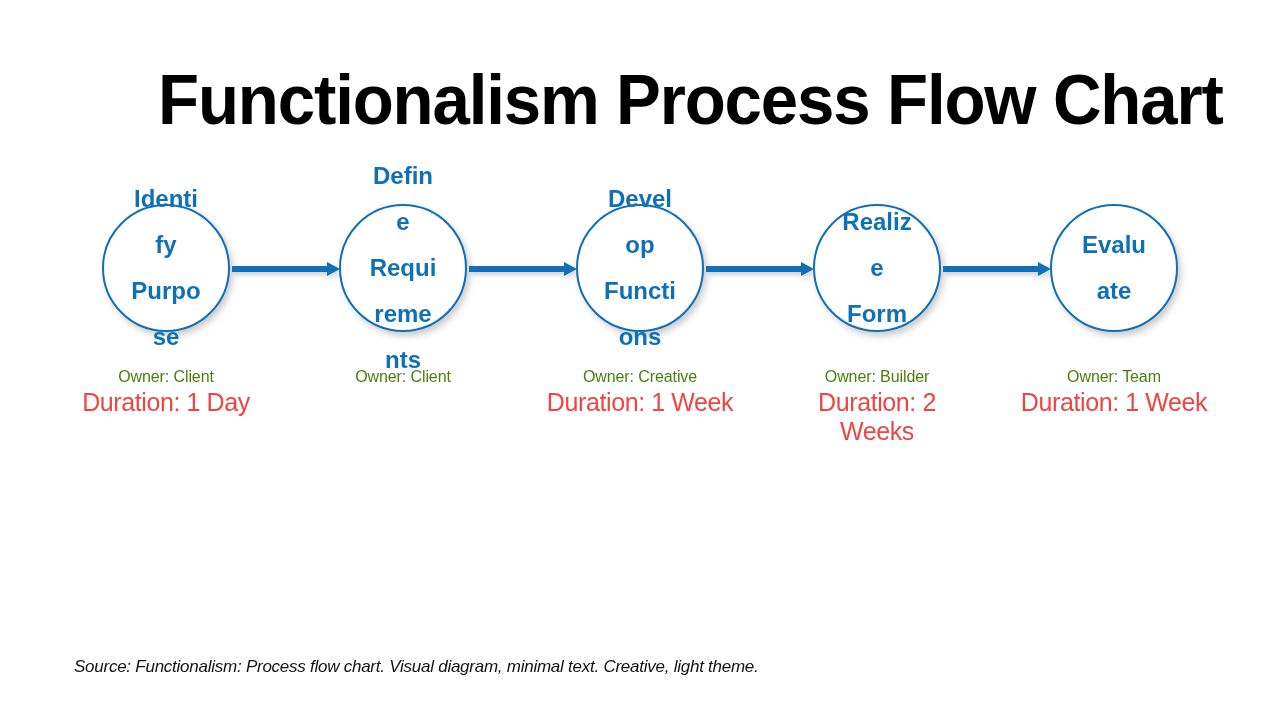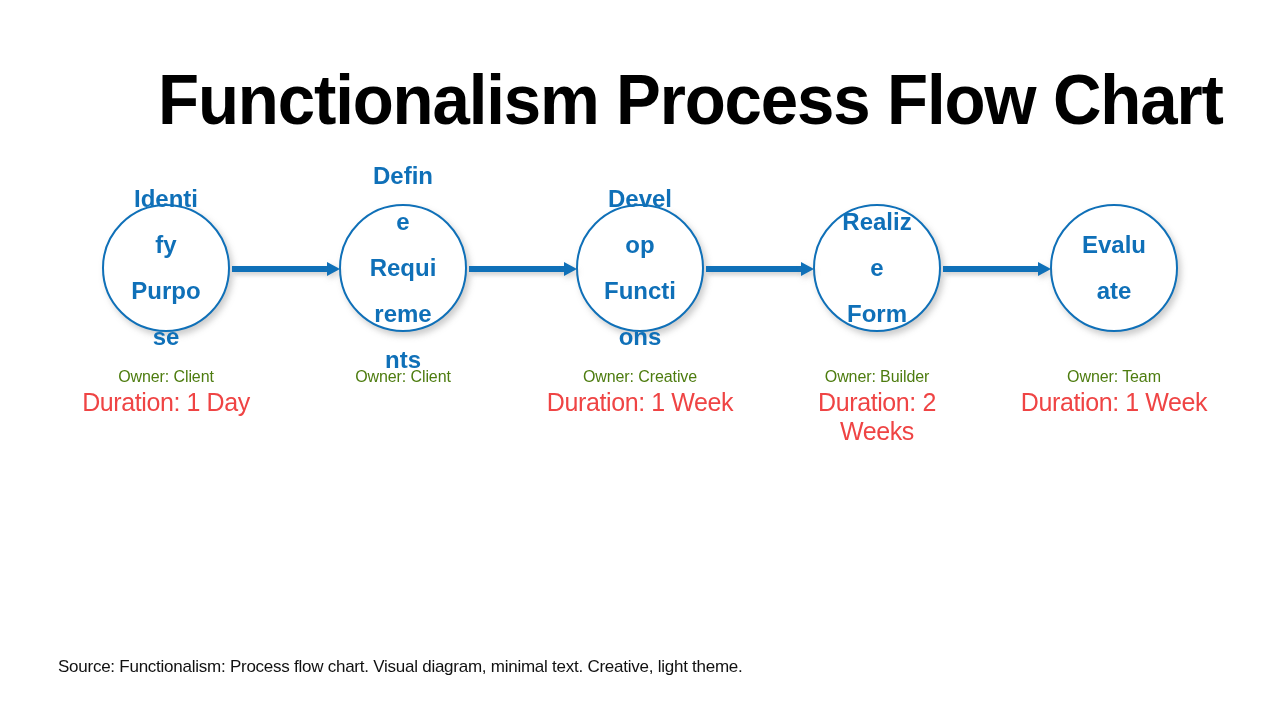--- a/index.html
+++ b/index.html
@@ -122,23 +122,24 @@
     font-weight: 400;
     line-height: 29px;
     color: #ef4444;
     letter-spacing: -0.4px;
     margin-top: 1px;
   }
 
   
   #source {
     position: absolute;
-    left: 58px;
+    left: 74px;
     top: 657px;
     font-family: "Liberation Sans", sans-serif;
+    font-style: italic;
     font-size: 17px;
     font-weight: 400;
     letter-spacing: -0.25px;
     color: #111111;
     white-space: nowrap;
   }
 </style>
 </head>
 <body>
 

